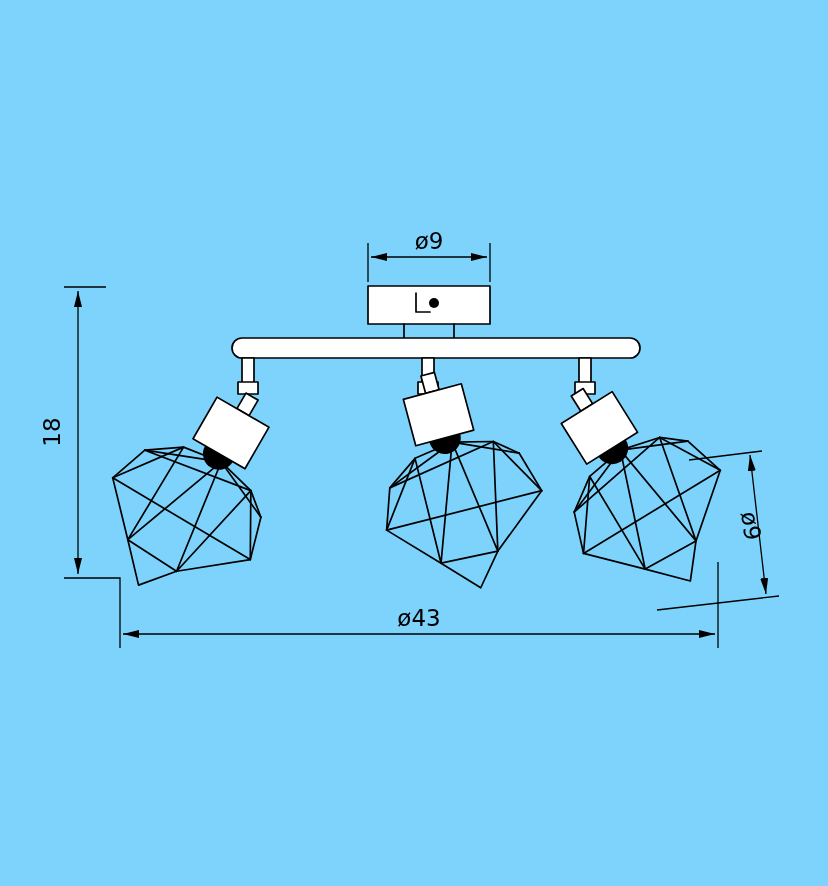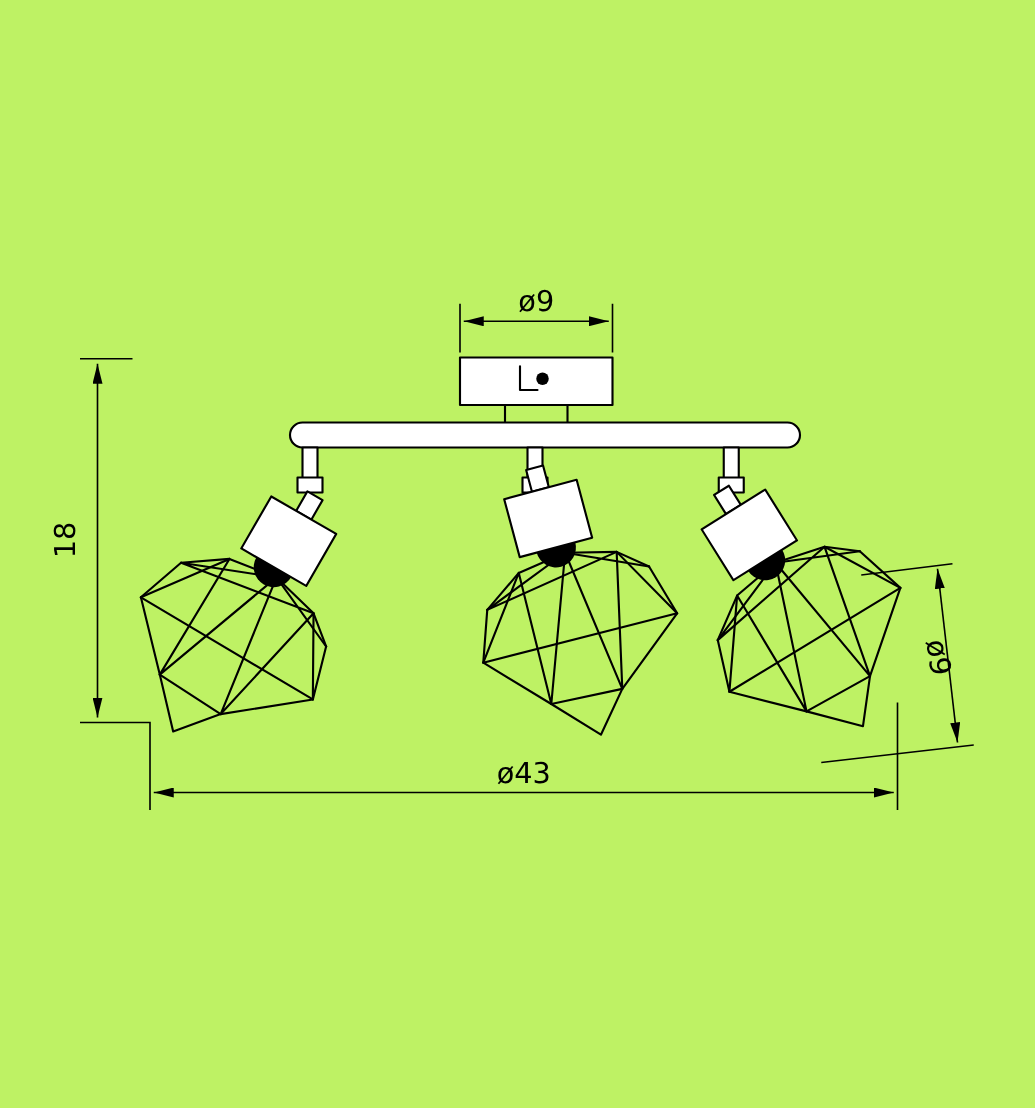--- a/index.html
+++ b/index.html
@@ -5,21 +5,21 @@
   html, body {
     margin: 0;
     padding: 0;
     background: #ffffff;
   }
   .canvas {
     position: relative;
     width: 828px;
     height: 886px;
     margin: 0 auto;
-    background: #bef264;
+    background: #7dd3fc;
     overflow: hidden;
   }
   svg {
     position: absolute;
     inset: 0;
     width: 100%;
     height: 100%;
   }
   .obj {
     stroke: #000000;

